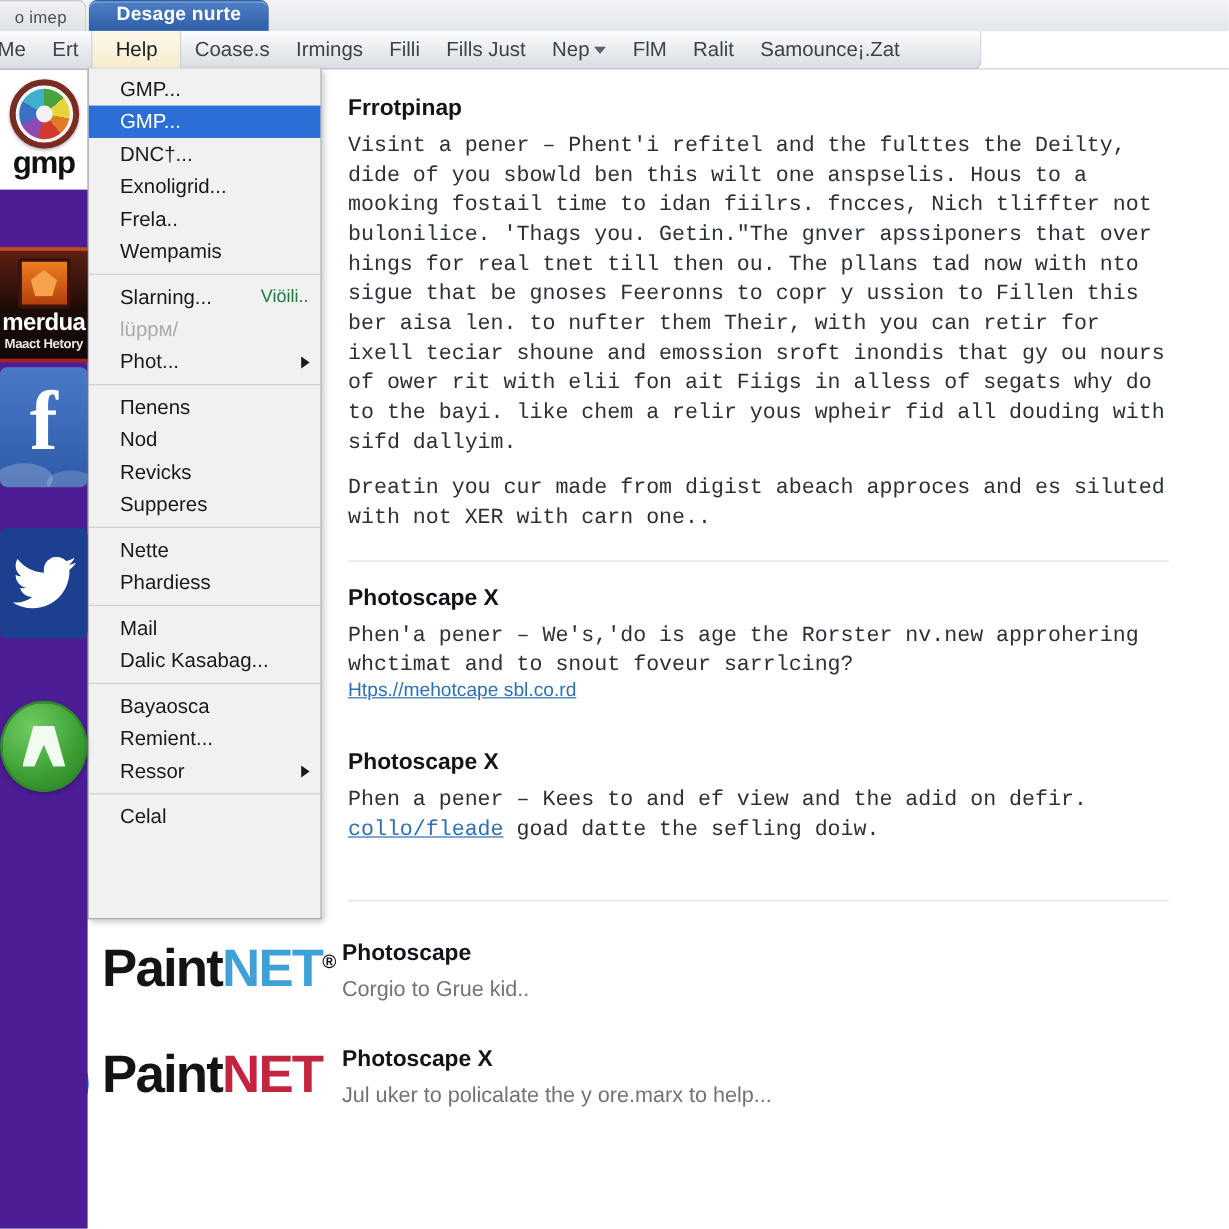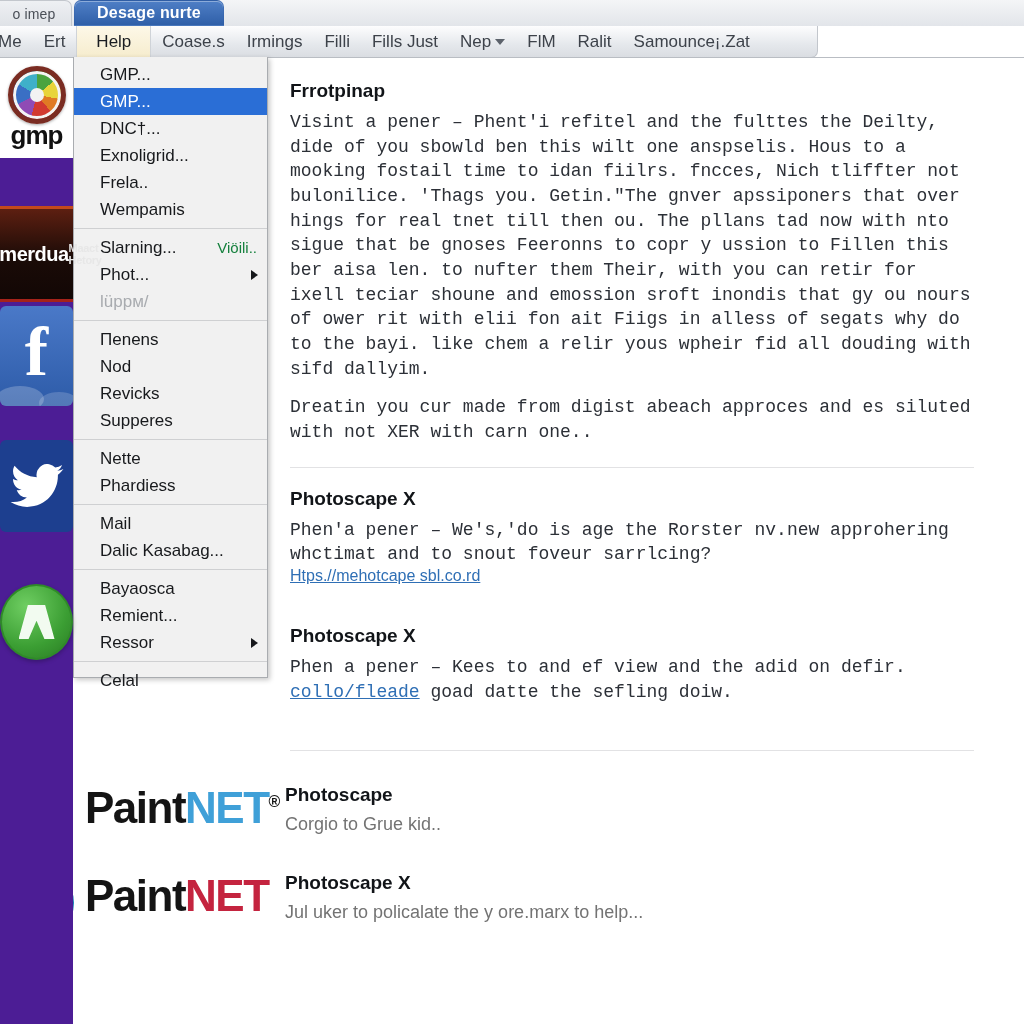--- a/index.html
+++ b/index.html
@@ -60,21 +60,21 @@
     border-left: 5px solid transparent; border-right: 5px solid transparent;
     border-top: 6px solid #5c626b; margin-left: 1px;
   }
   .menubar-bottom-line {
     position: absolute; left: 0; top: 57px; width: 1024px; height: 1px;
     background: #b9bdc3;
   }
 
   
   .dropdown {
-    position: absolute; left: 73px; top: 57px; width: 195px; height: 621px;
+    position: absolute; left: 73px; top: 57px; width: 195px; height: 709px;
     background: #f1f1f1;
     border: 1px solid #a9acb0; border-top: none;
     box-shadow: 2px 2px 5px rgba(0,0,0,.22);
     padding-top: 4px;
     z-index: 20;
   }
   .mi {
     height: 27px; display: flex; align-items: center;
     padding: 0 10px 0 26px; font-size: 17px; color: #17191c;
     white-space: nowrap; position: relative;
@@ -114,21 +114,21 @@
   .wheel::after {
     content:""; position:absolute; left:50%; top:50%;
     width:14px; height:14px; margin:-7px 0 0 -7px;
     border-radius:50%; background:#f2f2f2;
   }
   .gimp-label { font-weight: 800; font-size: 26px; color: #111; letter-spacing:-1px; margin-top:-4px; }
 
   
   .merdua {
     height: 96px; background: linear-gradient(#5d1f11, #1a0b07 55%, #120705);
-    position: relative; display:flex; flex-direction:row; align-items:center; justify-content:center;
+    position: relative; display:flex; flex-direction:column; align-items:center; justify-content:center;
     border-top: 3px solid #c4491c; border-bottom: 3px solid #a5231a;
   }
   .merdua .sq {
     width: 44px; height: 42px; background: linear-gradient(#f07d20, #b33f0c);
     border: 3px solid #3a140a; border-radius: 3px;
     display:flex; align-items:center; justify-content:center;
   }
   .merdua .sq::before {
     content:""; width:22px; height:22px; background:#f6a24a;
     clip-path: polygon(50% 0%, 100% 38%, 82% 100%, 18% 100%, 0% 38%);
@@ -299,26 +299,26 @@
         <span>Frela..</span>
       </div>
       <div class="mi">
         <span>Wempamis</span>
       </div>
       <div class="msep"></div>
       <div class="mi">
         <span>Slarning...</span>
         <span class="shortcut">Viöili..</span>
       </div>
+      <div class="mi disabled">
+        <span>lüppм/</span>
+      </div>
       <div class="mi">
         <span>Phot...</span>
         <span class="submark"></span>
-      </div>
-      <div class="mi disabled">
-        <span>lüppм/</span>
       </div>
       <div class="msep"></div>
       <div class="mi">
         <span>Пenens</span>
       </div>
       <div class="mi">
         <span>Nod</span>
       </div>
       <div class="mi">
         <span>Revicks</span>

